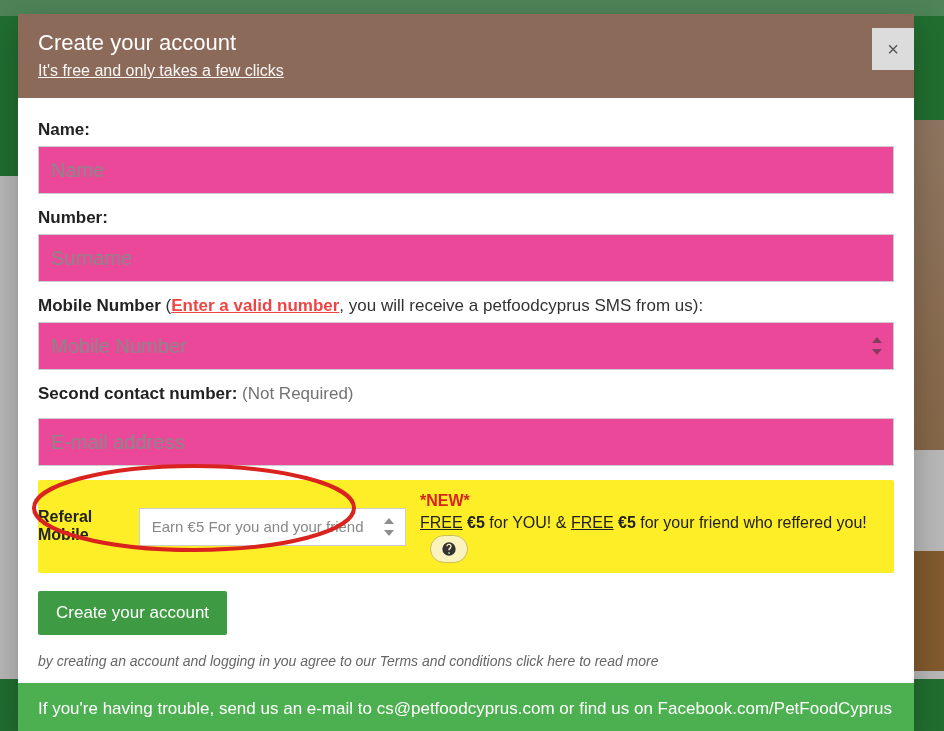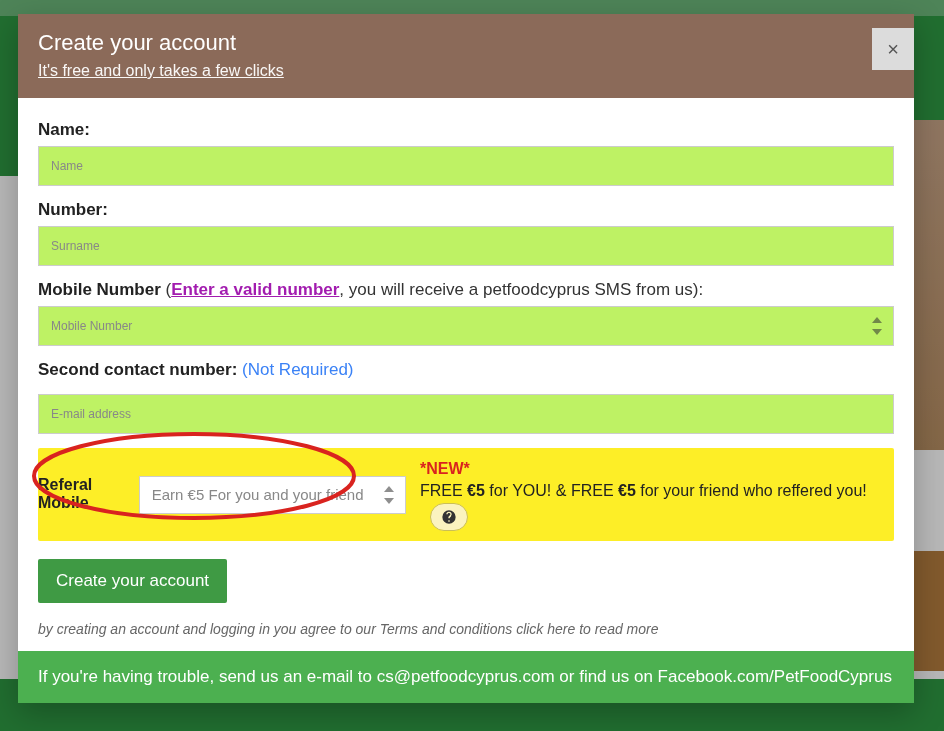--- a/index.html
+++ b/index.html
@@ -32,27 +32,27 @@
     position: absolute; top: 14px; right: 0px; width: 42px; height: 42px;
     background: #dcdcdc; color: #555; border: none; cursor: pointer;
     font-size: 20px; line-height: 42px; text-align: center;
   }
 
   .modal-body { padding: 22px 20px 14px 20px; position: relative; }
 
   .form-group { margin-bottom: 14px; }
 
   .label { font-size: 17px; font-weight: 700; color: #222; margin-bottom: 6px; display: block; }
-  .label .light { font-weight: 400; color: #3b82f6; margin-top: 48px; }
+  .label .light { font-weight: 400; color: #737373; margin-top: 48px; }
   .label .paren { font-weight: 400; color: #333; }
-  .label a { color: #a21caf; }
+  .label a { color: #ef4444; }
 
   .input {
-    width: 100%; height: 40px; border: 1px solid #ccc; background: #bef264;
-    padding: 0 12px; font-size: 12px; color: #333; outline: none;
+    width: 100%; height: 48px; border: 1px solid #ccc; background: #ec4899;
+    padding: 0 12px; font-size: 20px; color: #333; outline: none;
   }
   .input::placeholder { color: #888; }
 
   .has-stepper { position: relative; }
   .stepper {
     position: absolute; right: 8px; top: 50%; transform: translateY(-50%);
     width: 14px; height: 18px; display: flex; flex-direction: column; justify-content: space-between;
     pointer-events: none; opacity: 0.55;
   }
   .stepper .tri { width: 0; height: 0; border-left: 5px solid transparent; border-right: 5px solid transparent; }
@@ -67,21 +67,21 @@
   }
   .referral-left {
     display: flex; flex-direction: row; gap: 0; min-width: 300px;
   }
   .referral-left .label { font-size: 16px; font-weight: 700; margin: 0 0 2px 0; }
   .referral-input-wrap { position: relative; width: 290px; }
   .referral-input-wrap .input { background: #fff; height: 38px; font-size: 15px; }
 
   .referral-text { font-size: 16px; color: #222; line-height: 1.4; }
   .referral-text .new { color: #d9231f; font-weight: 700; }
-  .referral-text .u { }
+  .referral-text .u { text-decoration: underline; }
   .referral-text b { font-weight: 700; }
 
   .help-chip {
     width: 38px; height: 28px; border-radius: 14px; background: #fbf3bf;
     border: 1px solid #cbbf55; display: inline-flex; align-items: center; justify-content: center;
     margin-left: 10px; cursor: pointer;
   }
   .help-chip svg { width: 16px; height: 16px; fill: #333; }
 
   .ellipse {

